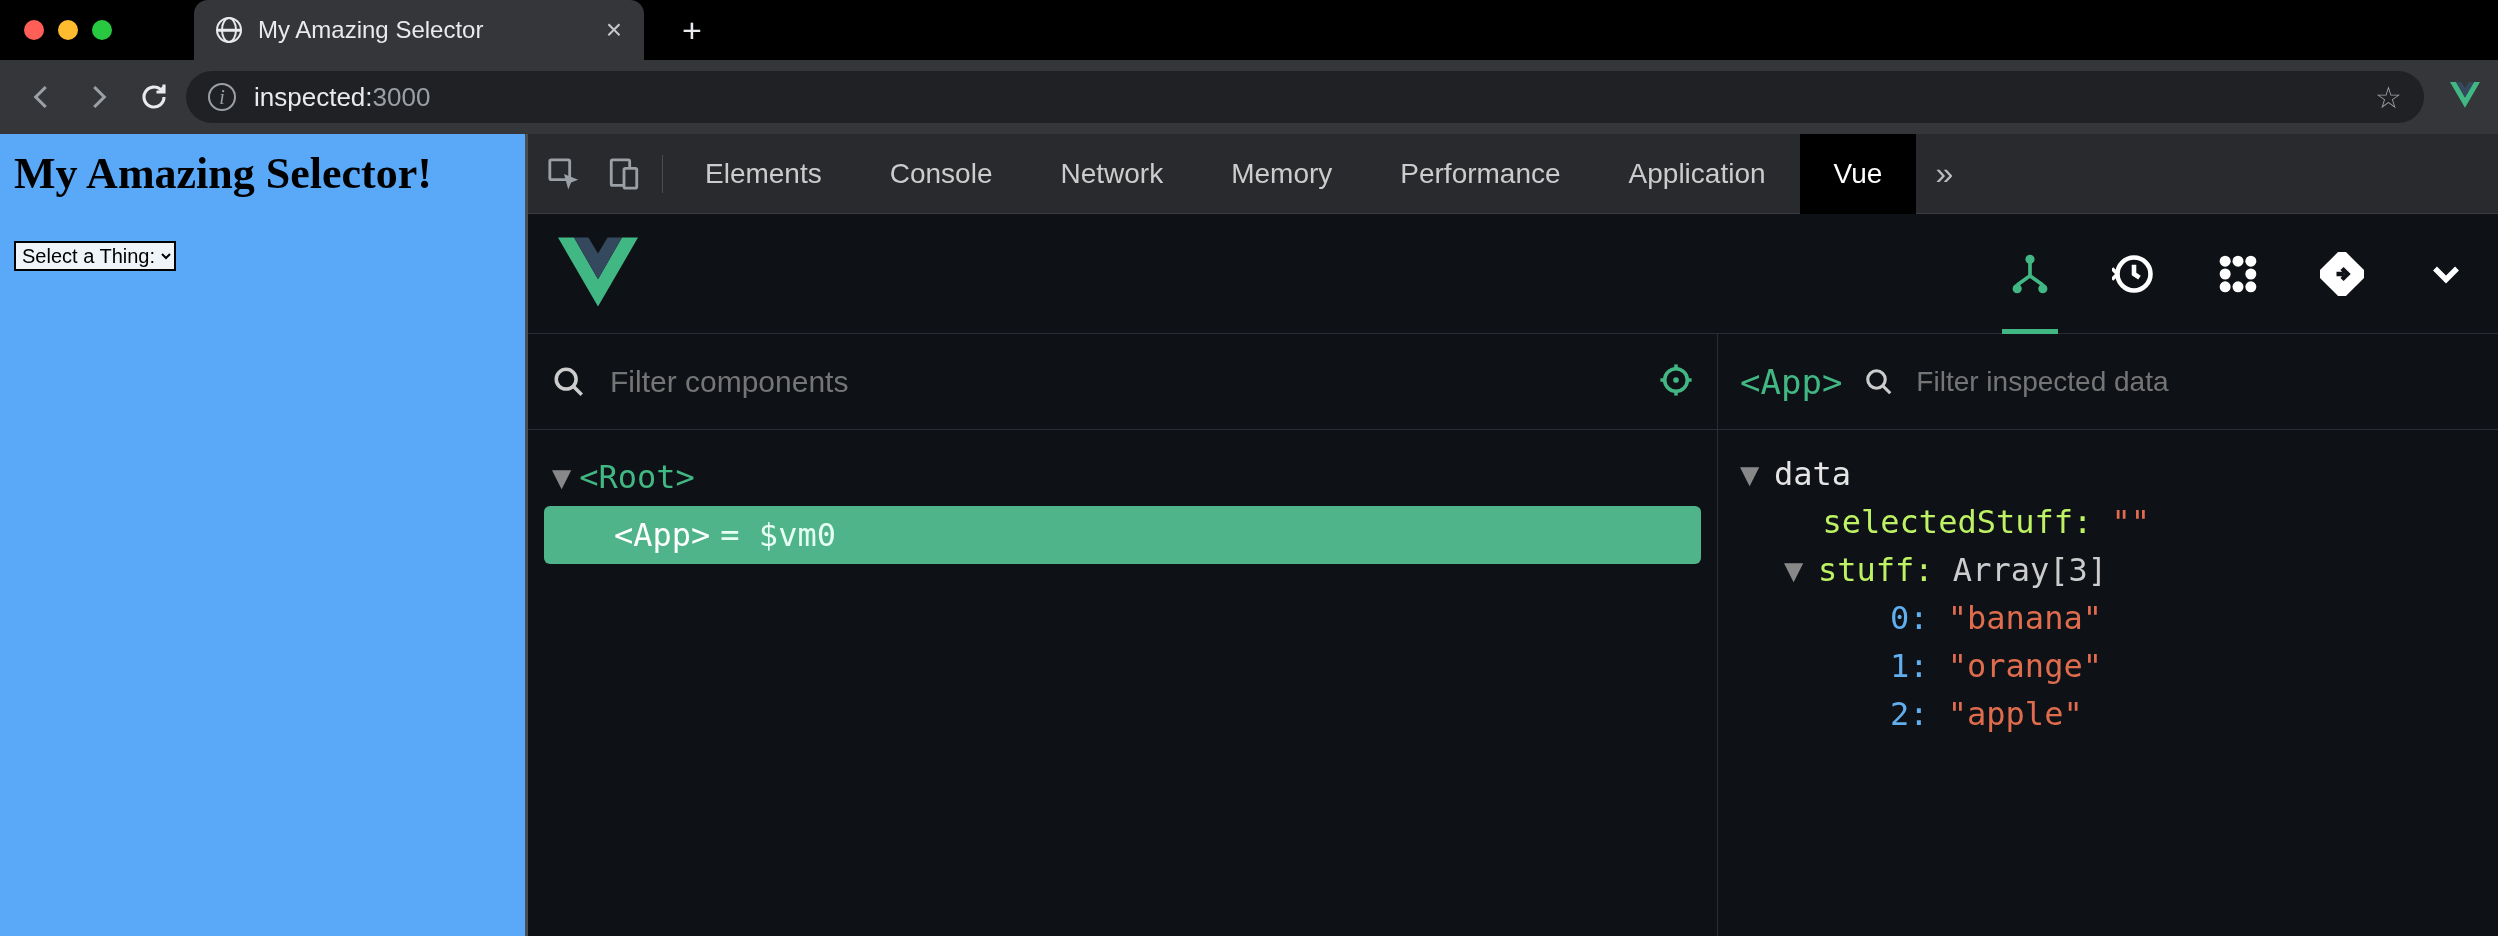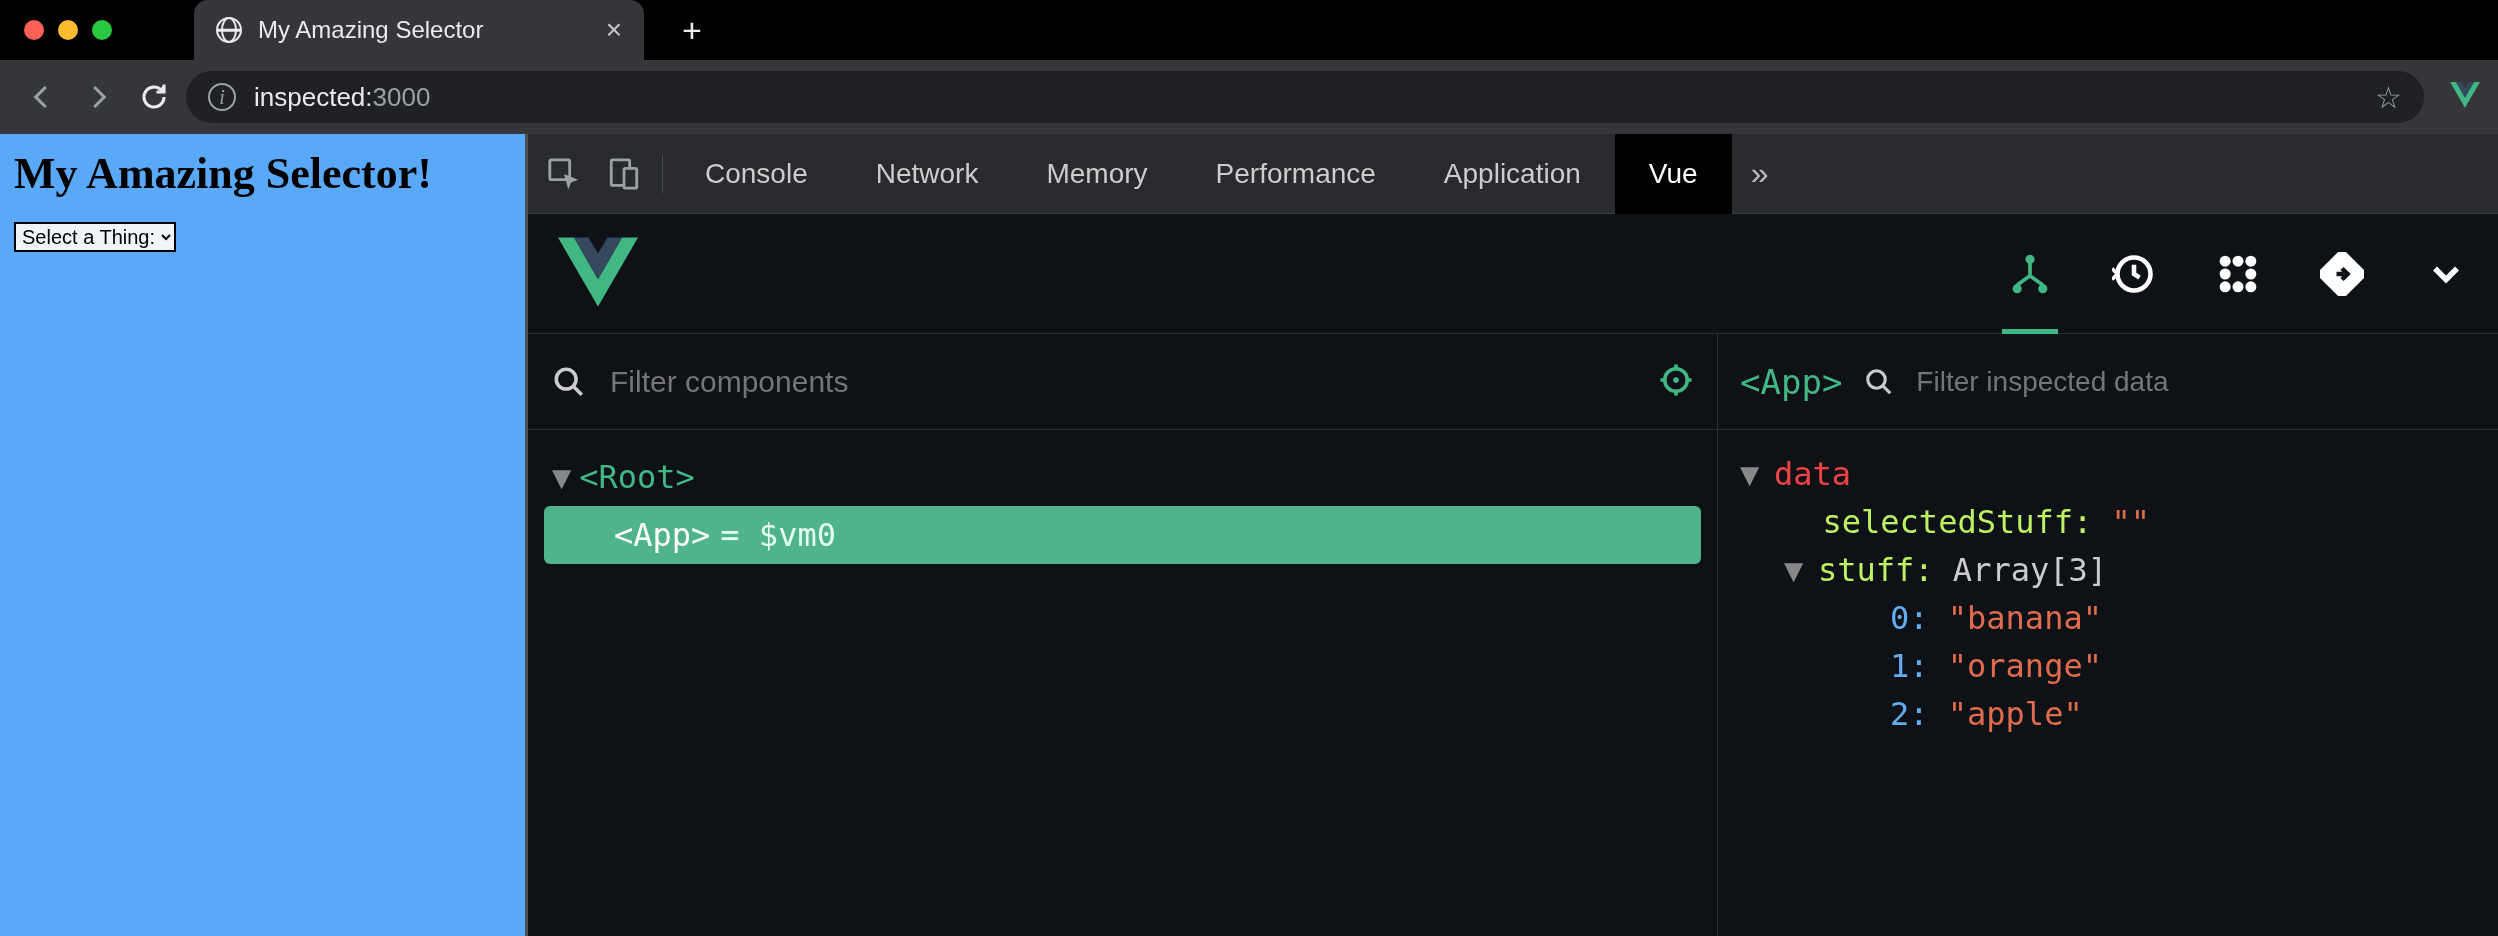--- a/index.html
+++ b/index.html
@@ -23,21 +23,21 @@
   .navbtn.enabled svg{stroke:#e8eaed;}
   .omnibox { flex:1; height:52px; background:#202124; border-radius:26px; display:flex; align-items:center; padding:0 22px; gap:18px; color:#e8eaed; font-size:26px; }
   .omnibox .info-ico{width:28px;height:28px;border:2.5px solid #9aa0a6;border-radius:50%;display:flex;align-items:center;justify-content:center;font-size:20px;color:#9aa0a6;font-style:italic;font-family:serif;}
   .omnibox .url .host{color:#e8eaed;}
   .omnibox .url .path{color:#9aa0a6;}
   .omnibox .star{margin-left:auto;color:#9aa0a6;font-size:30px;}
   .ext-vue{width:30px;margin-left:18px;}
   
   .workspace { display:flex; height:calc(936px - 60px - 74px); }
   .page { width:525px; background:#5aa8f8; padding:14px; color:#000;}
-  .page h1{font-family:"Times New Roman",serif;font-weight:bold;font-size:44px;margin-bottom:23px;}
+  .page h1{font-family:"Times New Roman",serif;font-weight:bold;font-size:44px;margin-bottom:42px;}
   .page select{font-size:20px;background:#eef4f7;border:2px solid #000000;padding:1px 2px;}
   
   .devtools{ flex:1; display:flex; flex-direction:column; background:#0b0d10; color:#e8eaed; border-left:3px solid #4a4d52;}
   .dt-tabs{height:80px;background:#292a2d;display:flex;align-items:center;padding:0 6px;border-bottom:1px solid #3c3d40;}
   .dt-ico{width:60px;height:60px;display:flex;align-items:center;justify-content:center;cursor:pointer;}
   .dt-ico svg{stroke:#9aa0a6;fill:none;stroke-width:2;}
   .dt-sep{width:1px;height:38px;background:#4a4d52;margin:0 8px;}
   .dt-tab{padding:0 34px;height:80px;display:flex;align-items:center;font-size:28px;color:#ccc;cursor:pointer;}
   .dt-tab.active{background:#000;color:#fff;}
   .dt-more{width:56px;display:flex;align-items:center;justify-content:center;font-size:32px;color:#bbb;cursor:pointer;}
@@ -65,21 +65,21 @@
   .tree-row.sel .tree-tag{color:#fff;}
   .tree-eq{color:#ddd;margin-left:10px;}
   .tree-row.sel .tree-eq{color:#e6fff4;}
   .tree-row.indent{padding-left:70px;}
   
   .insp-head{height:96px;border-bottom:1px solid #2a2d33;display:flex;align-items:center;padding:0 22px;gap:22px;}
   .insp-head .component-tag{color:#41b883;font-family:ui-monospace,Menlo,monospace;font-size:34px;}
   .insp-head input{background:transparent;border:none;outline:none;color:#ccc;font-size:28px;flex:1;}
   .insp-body{padding:20px 0 0 22px;font-family:ui-monospace,Menlo,monospace;font-size:32px;line-height:1.5;}
   .dcaret{color:#888;margin-right:10px;cursor:pointer;user-select:none;display:inline-block;width:24px;}
-  .insp-section{color:#ef4444;}
+  .insp-section{color:#e5e5e5;}
   .k{color:#bef264;}
   .v-str{color:#e06c4e;}
   .v-type{color:#ccc;}
   .idx{color:#61afef;}
   .row{white-space:pre;}
   .pad1{padding-left:44px;}
   .pad3{padding-left:150px;}
 </style>
 </head>
 <body>
@@ -148,20 +148,21 @@
             <path d="M12 12 L22 16 L17 18 L15 23 Z" fill="#9aa0a6" stroke="none"></path>
           </svg>
       </div>
       <div class="dt-ico">
         <svg width="34" height="34" viewBox="0 0 24 24">
             <rect x="3" y="2" width="13" height="18" rx="1"></rect>
             <rect x="12" y="8" width="9" height="14" rx="1" fill="#292a2d"></rect>
           </svg>
       </div>
       <div class="dt-sep"></div>
+      <div class="dt-tab">Elements</div>
       <div class="dt-tab">Console</div>
       <div class="dt-tab">Network</div>
       <div class="dt-tab">Memory</div>
       <div class="dt-tab">Performance</div>
       <div class="dt-tab">Application</div>
       <div class="dt-tab active">Vue</div>
       <div class="dt-more">»</div>
     </div>
 
     <div class="vue-panel">

